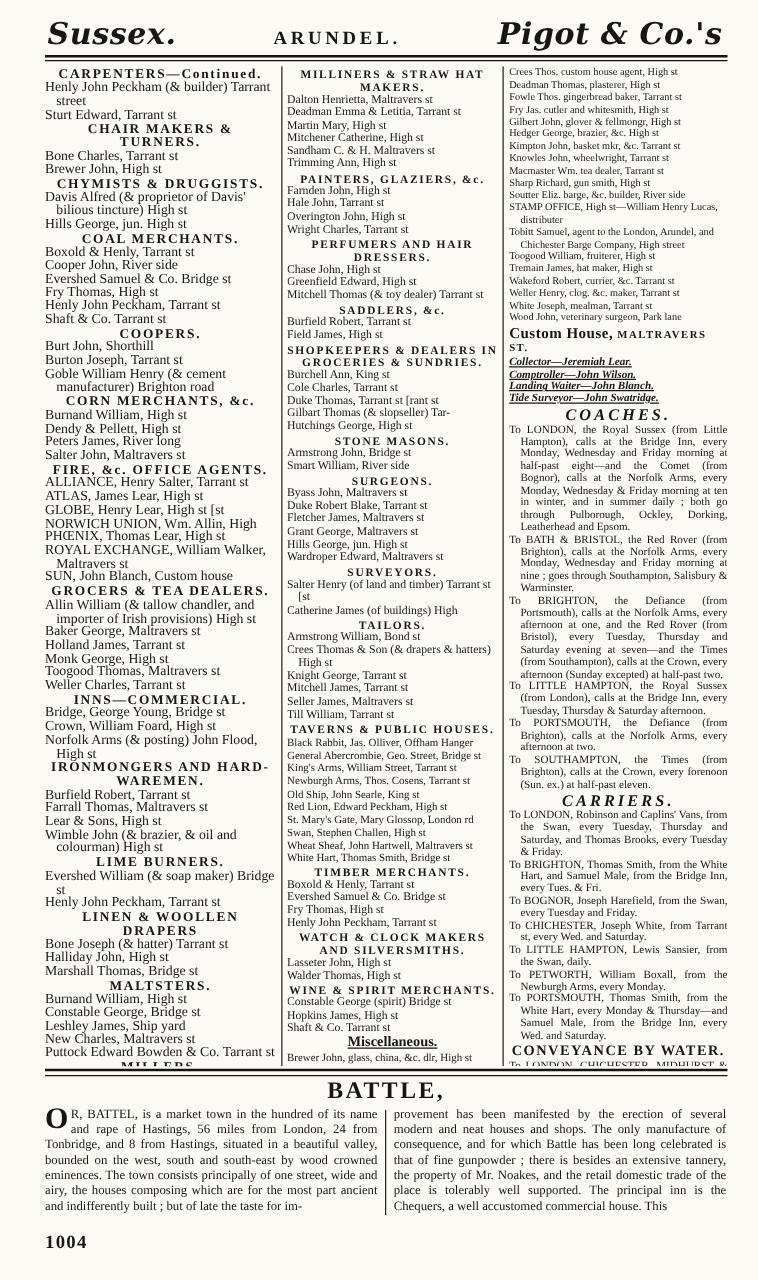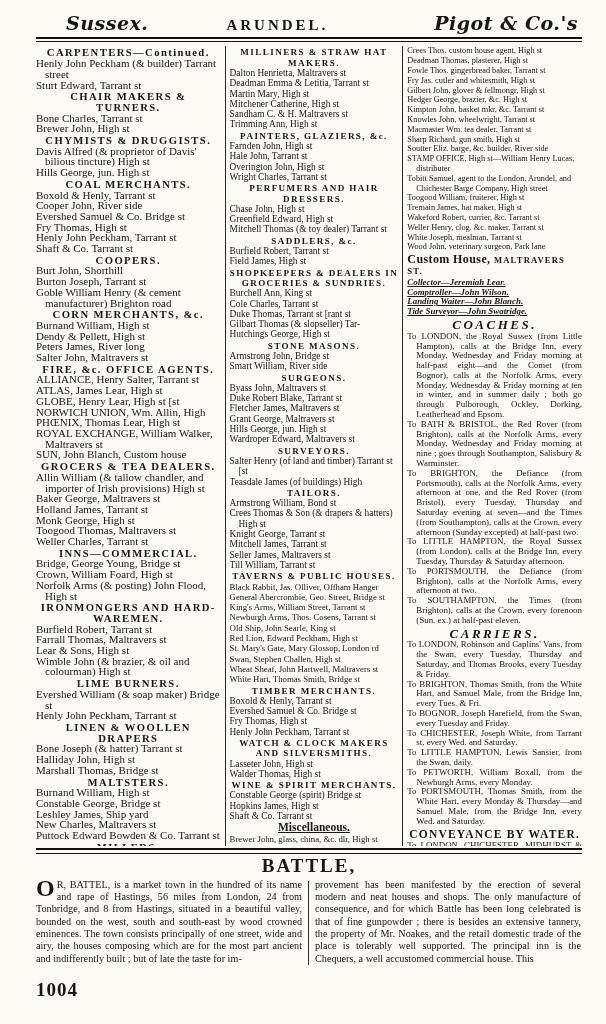--- a/index.html
+++ b/index.html
@@ -5,21 +5,21 @@
   html,body{margin:0;padding:0;}
   body{
     width:606px;height:1024px;overflow:hidden;
     background:#fbfaf5;color:#181614;
     font-family:"Liberation Serif","DejaVu Serif",serif;
     -webkit-font-smoothing:antialiased;
   }
   .page{position:relative;width:606px;height:1024px;box-sizing:border-box;padding:12px 24px 0 36px;}
   
   .hdr{display:flex;align-items:baseline;justify-content:space-between;padding:0 4px 2px 2px;}
-  .blackletter{font-family:"DejaVu Serif",serif;font-weight:bold;font-style:italic;font-size:19px;letter-spacing:.5px;margin-left:28px;}
+  .blackletter{font-family:"DejaVu Serif",serif;font-weight:bold;font-style:italic;font-size:24px;letter-spacing:.5px;}
   .town{font-size:15px;font-weight:bold;letter-spacing:3px;}
   .double-rule{border-top:2.6px solid #14120f;border-bottom:1.1px solid #14120f;height:2.4px;margin:1px 0 4px 0;}
   .double-rule.bottom{margin:2px 0 1px 0;}
   
   .columns{display:flex;height:800px;overflow:hidden;}
   .vrule{width:1px;background:#2a2722;margin:0 4px;flex:none;}
   .col{overflow:hidden;box-sizing:border-box;}
   .col1{width:186px;font-size:11px;line-height:10.7px;}
   .col2{width:170px;font-size:9.4px;line-height:10.3px;}
   .col3{width:176px;font-size:8.9px;line-height:9.8px;}
@@ -32,21 +32,21 @@
   .ch-head .sc{font-size:8.6px;letter-spacing:1.2px;}
   .officer{font-style:italic;font-weight:bold;padding-left:9px;text-indent:-9px;text-decoration:underline;}
   .big-italic{font-style:italic;font-weight:bold;text-align:center;font-size:13px;letter-spacing:2.5px;margin:3px 0 2px 0;}
   .big-caps{font-weight:bold;text-align:center;font-size:11.5px;letter-spacing:1.2px;margin:3px 0 2px 0;}
   
   .battle-title{text-align:center;font-weight:bold;font-size:19px;letter-spacing:2px;margin:1px 0 2px 0;}
   .battle-cols{display:flex;}
   .battle-cols p{margin:0;width:266px;font-size:10.2px;line-height:12.3px;text-align:justify;}
   .battle-cols .vrule{margin:2px 6px 0 6px;}
   .dropcap{float:left;font-weight:bold;font-size:24px;line-height:19px;padding-right:2px;}
-  .page-number{font-weight:bold;font-size:19px;margin-top:14px;letter-spacing:1px;}
+  .page-number{font-weight:bold;font-size:15px;margin-top:14px;letter-spacing:1px;}
 </style>
 </head>
 <body>
 
 <div class="page">
 
   <div class="hdr">
     <span class="blackletter">Sussex.</span>
     <span class="town">ARUNDEL.</span>
     <span class="blackletter">Pigot &amp; Co.'s</span>
@@ -154,21 +154,21 @@
         <div class="entry">Smart William, River side</div>
         <div class="cat">SURGEONS.</div>
         <div class="entry">Byass John, Maltravers st</div>
         <div class="entry">Duke Robert Blake, Tarrant st</div>
         <div class="entry">Fletcher James, Maltravers st</div>
         <div class="entry">Grant George, Maltravers st</div>
         <div class="entry">Hills George, jun. High st</div>
         <div class="entry">Wardroper Edward, Maltravers st</div>
         <div class="cat">SURVEYORS.</div>
         <div class="entry">Salter Henry (of land and timber) Tarrant st   [st</div>
-        <div class="entry">Teasdale James (of buildings) High</div>
+        <div class="entry">Catherine James (of buildings) High</div>
         <div class="cat">TAILORS.</div>
         <div class="entry">Armstrong William, Bond st</div>
         <div class="entry">Crees Thomas &amp; Son (&amp; drapers &amp; hatters) High st</div>
         <div class="entry">Knight George, Tarrant st</div>
         <div class="entry">Mitchell James, Tarrant st</div>
         <div class="entry">Seller James, Maltravers st</div>
         <div class="entry">Till William, Tarrant st</div>
         <div class="cat">TAVERNS &amp; PUBLIC HOUSES.</div>
         <div class="entry small">Black Rabbit, Jas. Olliver, Offham Hanger</div>
         <div class="entry small">General Abercrombie, Geo. Street, Bridge st</div>

